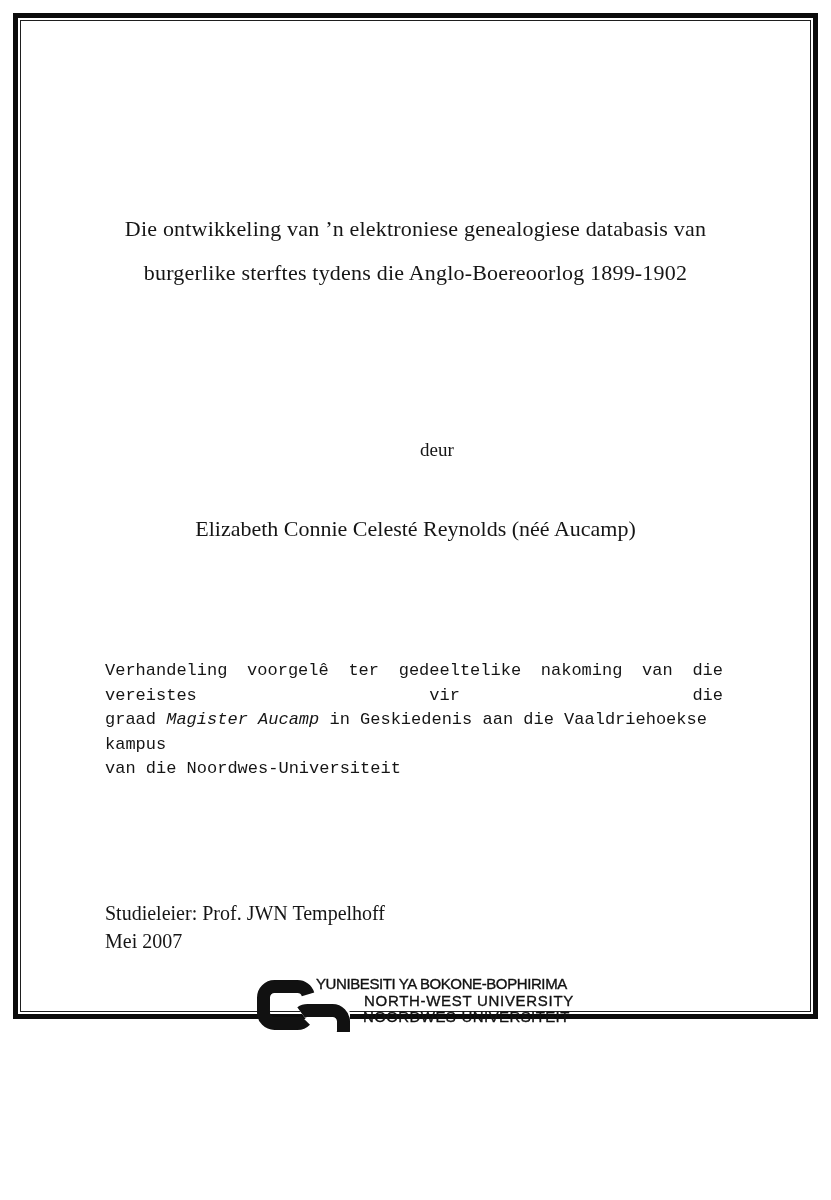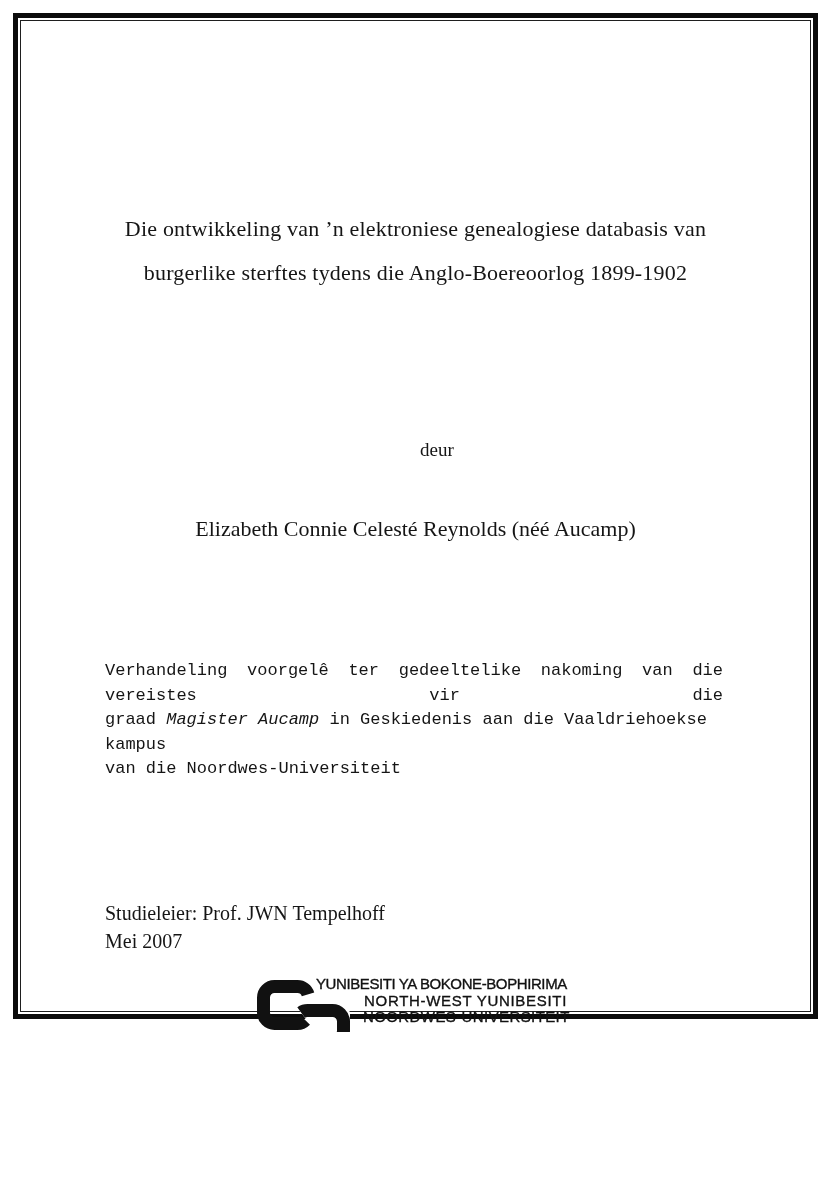--- a/index.html
+++ b/index.html
@@ -119,17 +119,17 @@
   <svg class="logo-mark" viewBox="0 0 93 68" aria-hidden="true">
 
     <rect x="6.5" y="6.5" width="45" height="37" rx="11" fill="none" stroke="#111111" stroke-width="13" pathLength="100" stroke-dasharray="25.5 18.5 56"></rect>
 
     <rect x="39.5" y="30.5" width="47" height="31" rx="11" fill="none" stroke="#ffffff" stroke-width="17.5" pathLength="100" stroke-dasharray="78 17 5"></rect>
     <rect x="39.5" y="30.5" width="47" height="31" rx="11" fill="none" stroke="#111111" stroke-width="13" pathLength="100" stroke-dasharray="78 17 5"></rect>
   </svg>
 
   <div class="logo-text">
     <div class="l1">YUNIBESITI YA BOKONE-BOPHIRIMA</div>
-    <div class="l2">NORTH-WEST YUNIBESITI</div>
+    <div class="l2">NORTH-WEST UNIVERSITY</div>
     <div class="l3">NOORDWES-UNIVERSITEIT</div>
   </div>
 
 </div>
 
 </body></html>

